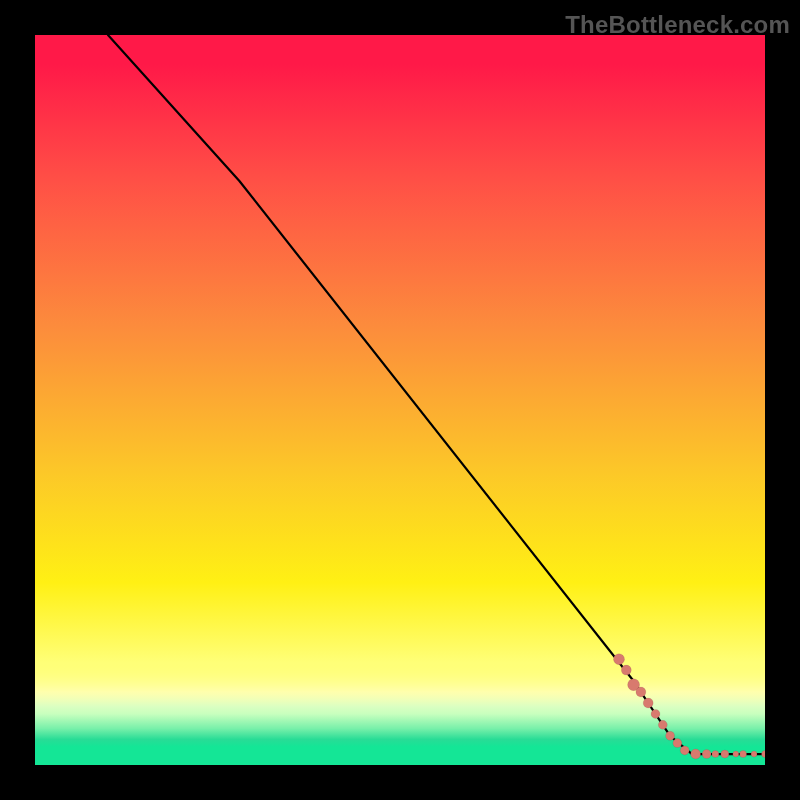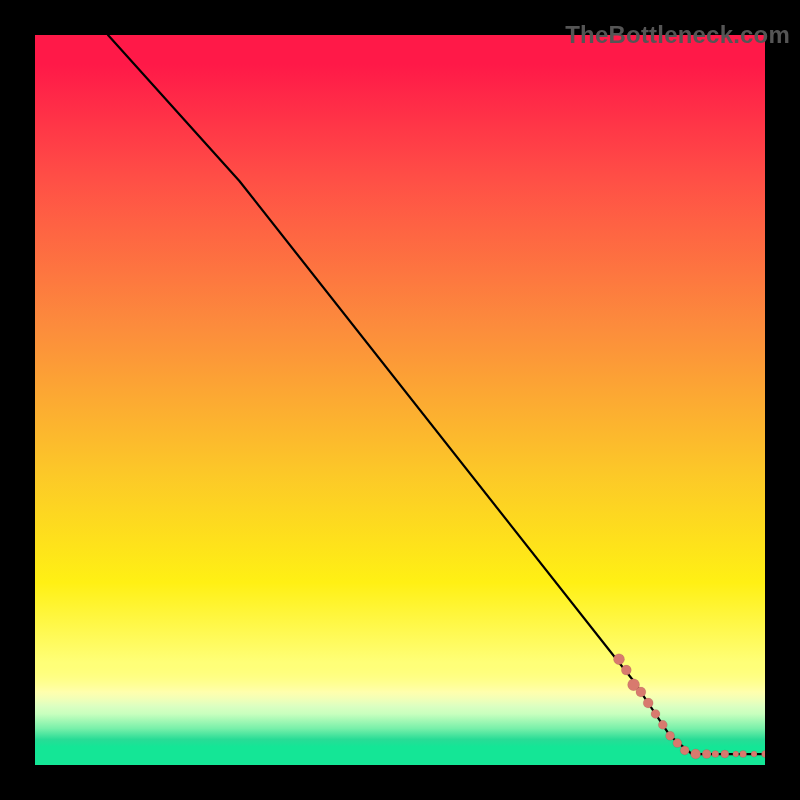--- a/index.html
+++ b/index.html
@@ -5,21 +5,21 @@
   * { margin: 0; padding: 0; box-sizing: border-box; }
   html, body { width: 800px; height: 800px; overflow: hidden; background: #000; }
   .frame {
     position: relative;
     width: 800px;
     height: 800px;
     background: #000;
   }
   .watermark {
     position: absolute;
-    top: 21px;
+    top: 11px;
     right: 10px;
     font-family: Arial, Helvetica, sans-serif;
     font-size: 24px;
     font-weight: 600;
     color: #555555;
     letter-spacing: 0.2px;
     z-index: 5;
   }
   .plot-area {
     position: absolute;

